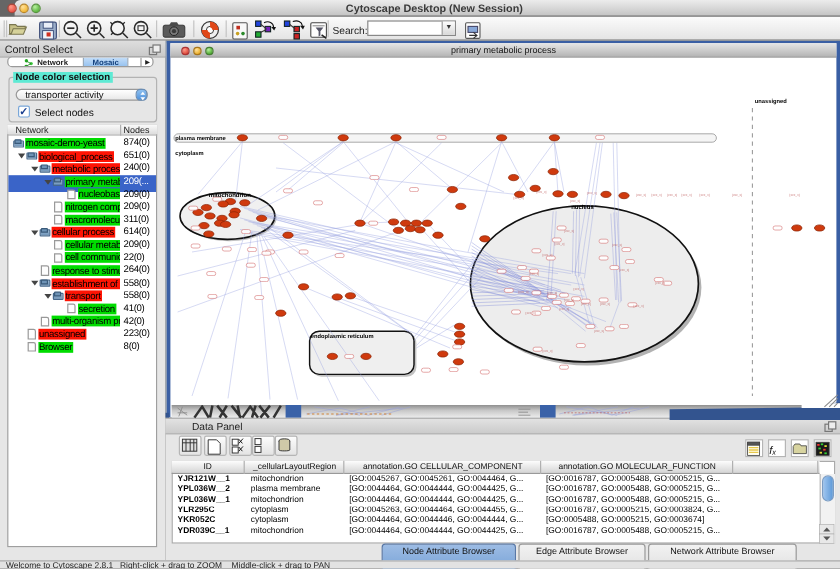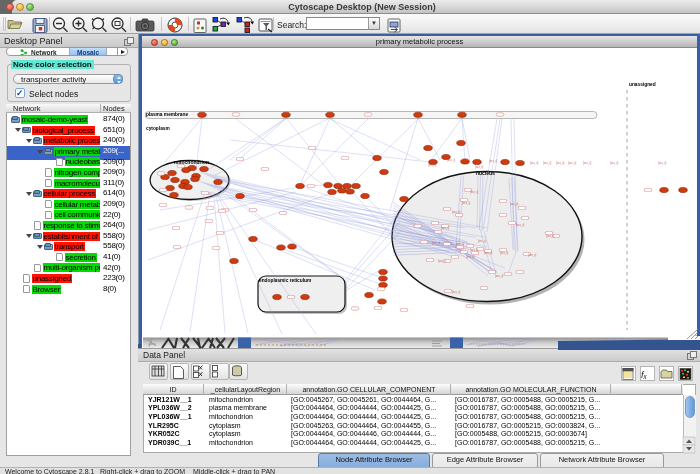--- a/index.html
+++ b/index.html
@@ -44,21 +44,21 @@
 #mdi{left:138px;top:34px;width:562px;height:314px;background:#8796a8;overflow:hidden;}
 #win{left:1px;top:0px;width:561px;height:314px;border:3px solid #3a5fa4;border-top-width:2.5px;border-bottom:none;background:#fff;}
 #wtitle{left:0;top:0;width:555px;height:12px;background:linear-gradient(#e6e6e6,#b5b5b5);border-bottom:1px solid #888;}
 #wtitle .t{width:100%;text-align:center;font-size:7.5px;color:#111;line-height:12px;}
 .tls{border-radius:50%;top:3px;width:6.5px;height:6.5px;}
 
 #frag{left:0;top:0;width:0;height:0;}
 
 #dp{left:138px;top:348px;width:562px;height:119px;background:#e6e6e6;border-top:1px solid #999;}
 #dp-head{left:138px;top:349px;width:562px;height:13px;background:linear-gradient(#e2e2e2,#cbcbcb);border-bottom:1px solid #adadad;}
-#dp-head .t{font-size:8.5px;color:#222;margin-left:5px;line-height:13px;}
+#dp-head .t{font-size:8.5px;color:#222;margin-left:22px;line-height:13px;}
 .dbtn{top:363px;width:19px;height:17px;background:linear-gradient(#fdfdfd,#e3e3e3);border:1px solid #b5b5b5;border-radius:2px;}
 .dbtn2{top:366px;width:15px;height:15px;background:#fff;border:1px solid #b5b5b5;}
 #dtable{left:143px;top:384px;width:553px;height:69px;background:#fff;border:1px solid #aaa;}
 #dthead{left:143px;top:384px;width:540px;height:11px;background:linear-gradient(#fdfdfd,#d5d5d5);border-bottom:1px solid #999;font-size:7px;color:#111;}
 .hcell{position:absolute;top:0;height:11px;line-height:11px;text-align:center;border-right:1px solid #b0b0b0;overflow:hidden;}
 .drow{left:144px;width:538px;height:8.6px;font-size:7px;line-height:8.6px;white-space:nowrap;color:#000;}
 .dc{position:absolute;top:0;overflow:hidden;}
 #vscroll{left:683px;top:395px;width:13px;height:58px;background:#f2f2f2;border-left:1px solid #bbb;}
 #vthumb{left:684.5px;top:396px;width:10px;height:22px;background:linear-gradient(90deg,#9fc5ef,#5e9ad8);border-radius:5px;border:0.5px solid #7a9cc4;}
 .tab{top:453px;height:29px;border:1px solid #9a9a9a;border-radius:3px;background:linear-gradient(#f2f2f2,#dcdcdc);font-size:7.5px;text-align:center;line-height:12px;color:#111;}
@@ -144,21 +144,21 @@
       <rect x="390" y="8" width="8" height="5" fill="#88a8d8" stroke="#446"></rect>
       <path d="M391 15.5h6M394.5 18l3-2.5-3-2.5" stroke="#333" fill="none"></path>
 </g>
   </svg>
 <div class="abs" id="search-label">Search:</div>
 <div class="abs" id="search-box"></div>
 <div class="abs" id="search-drop">▼</div>
 
 <div class="abs" id="cp"></div>
 <div class="abs" id="cp-head">
-    <div class="t">Desktop Panel</div>
+    <div class="t">Control Select</div>
   </div>
 <svg class="abs" style="left:124px;top:37px" width="10" height="9" viewBox="0 0 10 9">
     <rect x="0.5" y="2.5" width="6" height="6" fill="none" stroke="#777" stroke-width="1"></rect>
     <rect x="3.5" y="0.5" width="6" height="6" fill="#eee" stroke="#777" stroke-width="1"></rect>
   </svg>
 <div class="abs" id="cp-tabs">
   <div class="abs" id="tab-mosaic"></div>
   <svg class="abs" style="left:13px;top:1px" width="8" height="8" viewBox="0 0 8 8">
       <circle cx="2" cy="1.6" r="1.4" fill="#2a2"></circle>
       <circle cx="1.8" cy="6.4" r="1.4" fill="#2a2"></circle>

